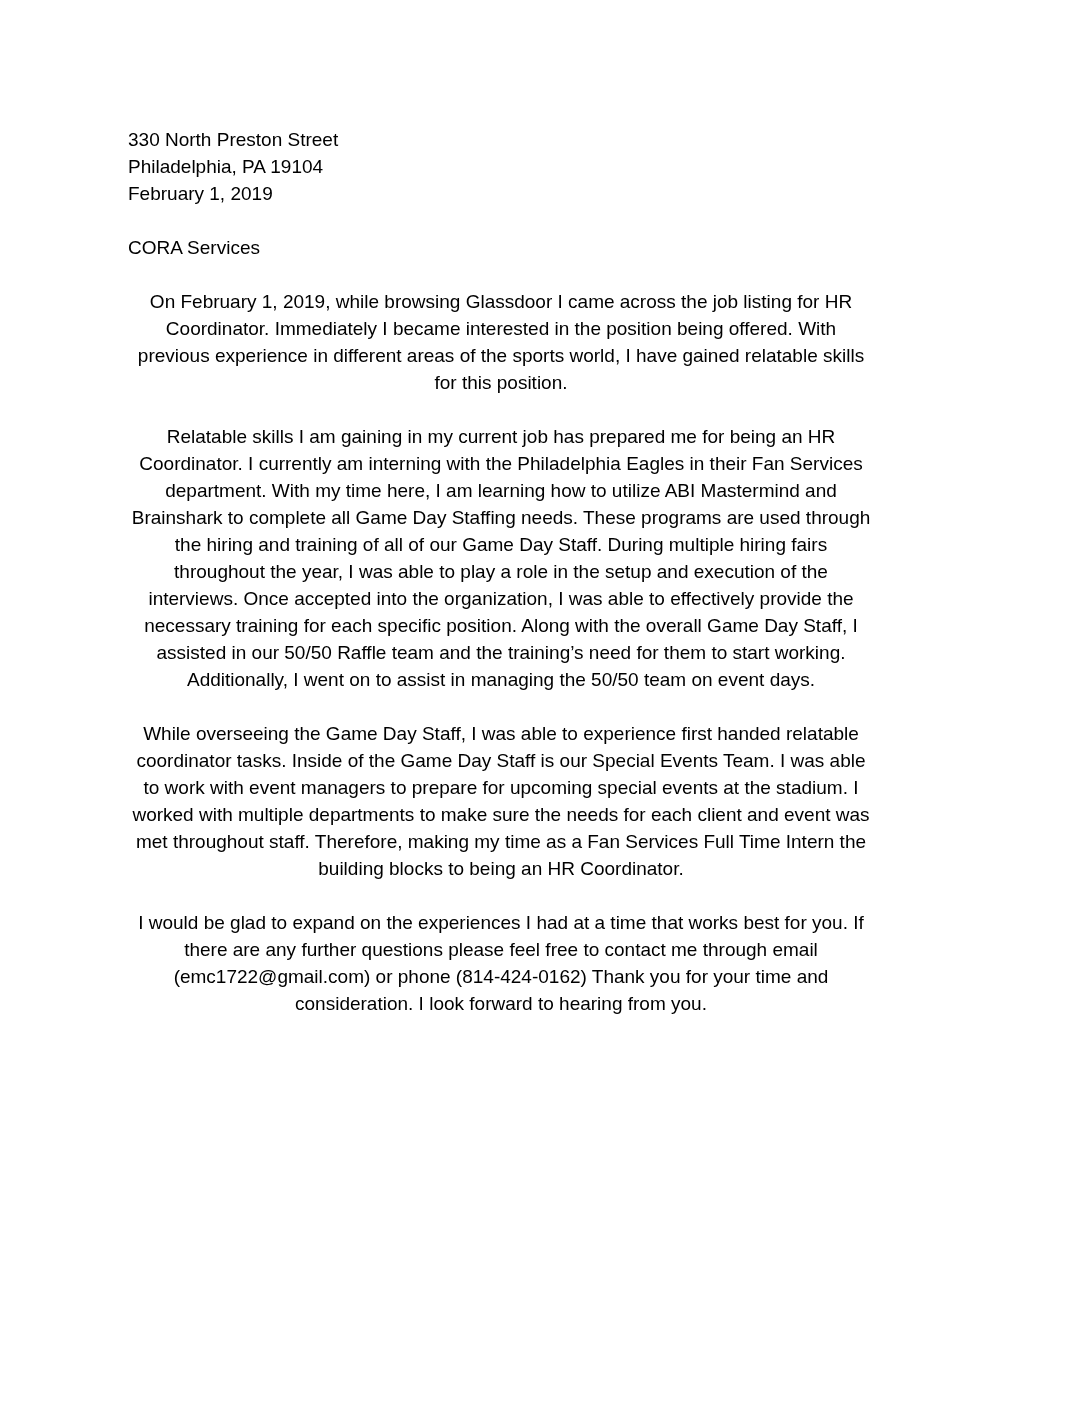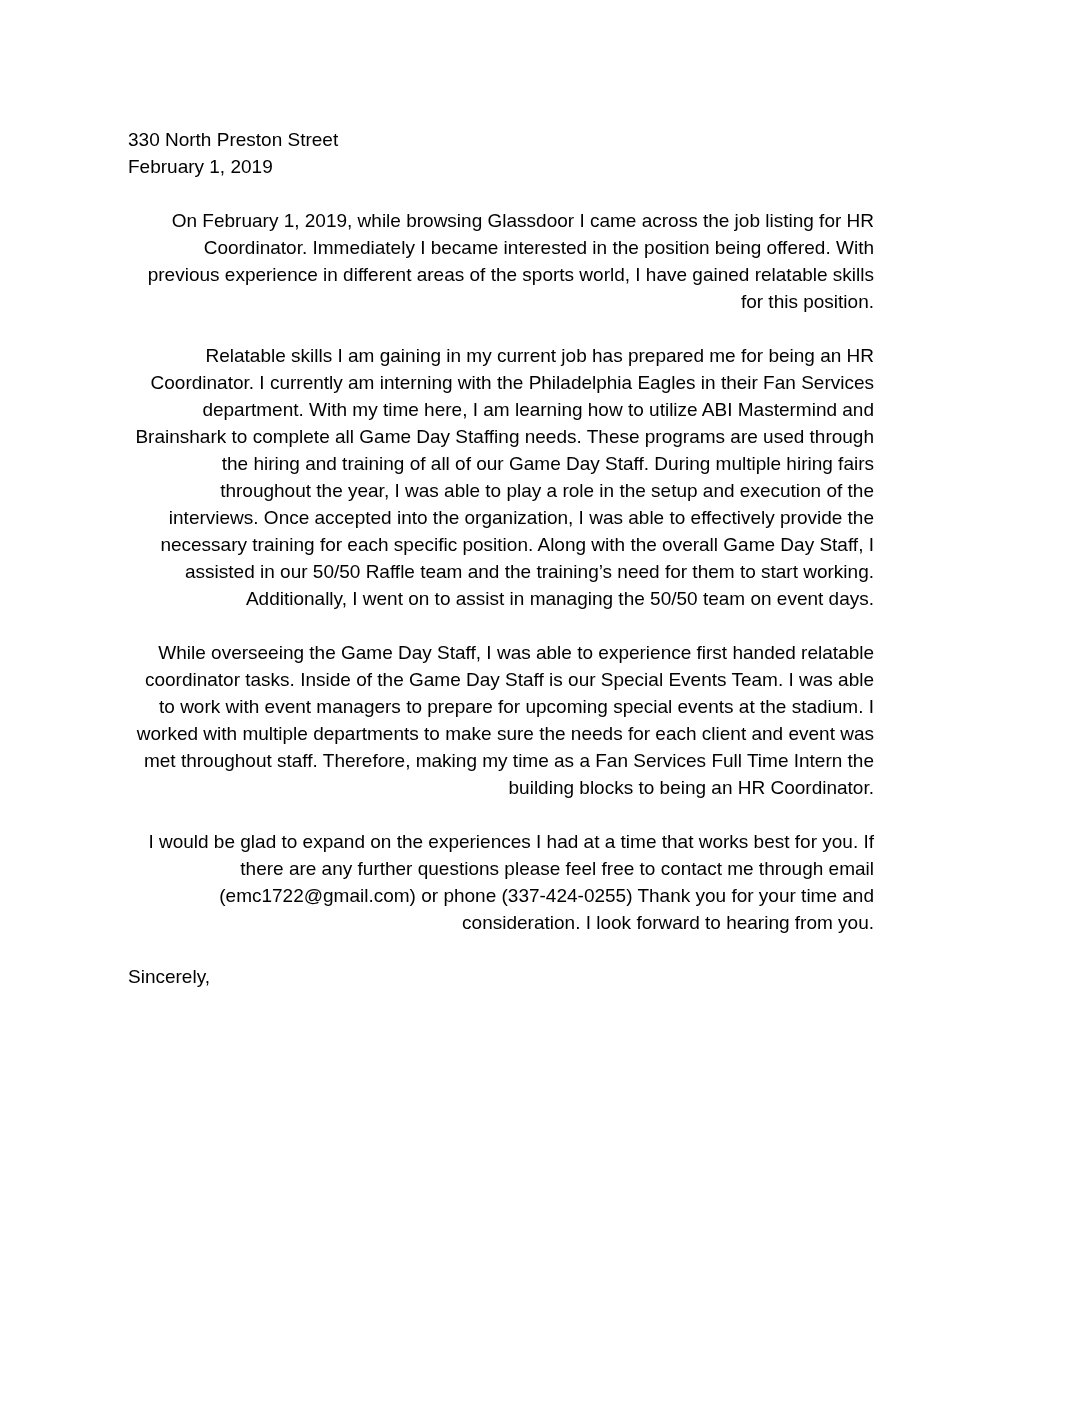--- a/index.html
+++ b/index.html
@@ -21,40 +21,39 @@
     overflow: hidden;
   }
   .block {
     margin: 0 0 27px 0;
   }
   .line {
     white-space: pre-wrap;
   }
   .para {
     margin: 0 0 27px 0;
-    text-align: right;
+    text-align: center;
   }
 </style>
 </head>
 <body>
 
 <div class="page">
 
   <div class="block">
     <div class="line">330 North Preston Street</div>
+    <div class="line">Philadelphia, PA 19104</div>
     <div class="line">February 1, 2019</div>
   </div>
 
   <div class="block">
+    <div class="line">CORA Services</div>
   </div>
 
 
   <p class="para">On February 1, 2019, while browsing Glassdoor I came across the job listing for HR Coordinator. Immediately I became interested in the position being offered. With previous experience in different areas of the sports world, I have gained relatable skills for this position.</p>
   <p class="para">Relatable skills I am gaining in my current job has prepared me for being an HR Coordinator. I currently am interning with the Philadelphia Eagles in their Fan Services department. With my time here, I am learning how to utilize ABI Mastermind and Brainshark to complete all Game Day Staffing needs. These programs are used through the hiring and training of all of our Game Day Staff. During multiple hiring fairs throughout the year, I was able to play a role in the setup and execution of the interviews. Once accepted into the organization, I was able to effectively provide the necessary training for each specific position. Along with the overall Game Day Staff, I assisted in our 50/50 Raffle team and the training’s need for them to start working. Additionally, I went on to assist in managing the 50/50 team on event days.</p>
   <p class="para">While overseeing the Game Day Staff, I was able to experience first handed relatable coordinator tasks. Inside of the Game Day Staff is our Special Events Team. I was able to work with event managers to prepare for upcoming special events at the stadium. I worked with multiple departments to make sure the needs for each client and event was met throughout staff. Therefore, making my time as a Fan Services Full Time Intern the building blocks to being an HR Coordinator.</p>
-  <p class="para">I would be glad to expand on the experiences I had at a time that works best for you. If there are any further questions please feel free to contact me through email (emc1722@gmail.com) or phone (337-424-0255) Thank you for your time and consideration. I look forward to hearing from you.</p>
+  <p class="para">I would be glad to expand on the experiences I had at a time that works best for you. If there are any further questions please feel free to contact me through email (emc1722@gmail.com) or phone (814-424-0162) Thank you for your time and consideration. I look forward to hearing from you.</p>
 
-  <div class="block">
-    <div class="line">Sincerely,</div>
-  </div>
 
 
 </div>
 
 </body></html>

